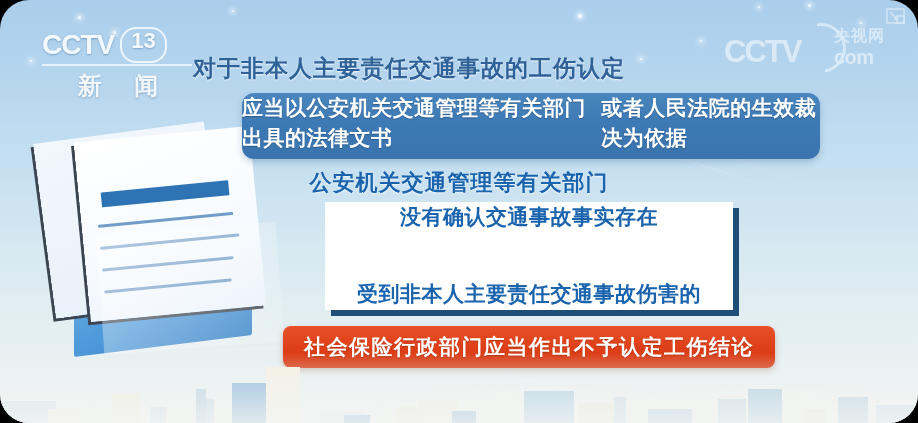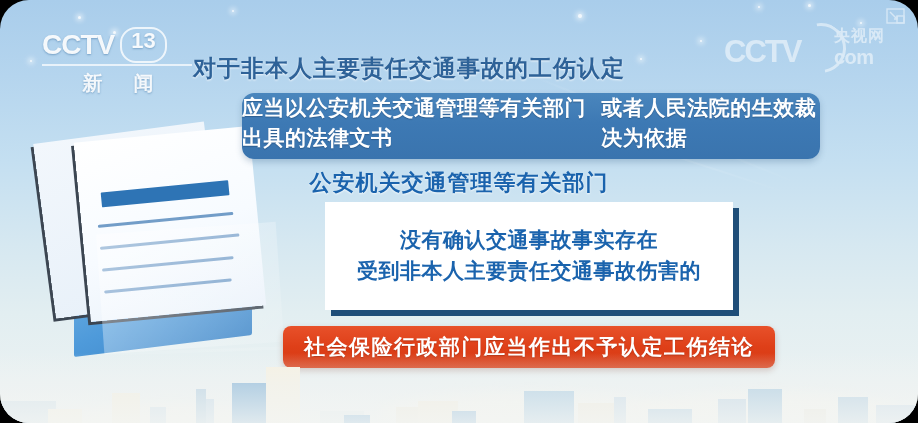--- a/index.html
+++ b/index.html
@@ -105,21 +105,21 @@
   }
   .logo-underline {
     width: 150px;
     height: 2px;
     background: rgba(255,255,255,.70);
     margin-top: 2px;
   }
   .logo-sub {
     margin-top: 4px;
     text-align: center;
-    font-size: 20px;
+    font-size: 24px;
     letter-spacing: 12px;
     padding-left: 12px;
     font-weight: bold;
     color: rgba(255,255,255,.90);
     text-shadow: 0 1px 2px rgba(70,120,165,.5);
     font-family: "DejaVu Sans", "Liberation Sans", sans-serif;
   }
 
   
   #watermark {
@@ -306,21 +306,21 @@
     position: absolute;
     left: 325px;
     top: 202px;
     width: 408px;
     height: 108px;
     background: #ffffff;
     box-shadow: 6px 6px 0 0 #1f4e79;
     display: flex;
     flex-direction: column;
     align-items: center;
-    justify-content: center;
+    justify-content: space-between;
   }
   #white-card .wline {
     color: #1a63ad;
     font-size: 21px;
     font-weight: bold;
     letter-spacing: .5px;
     line-height: 31px;
     font-family: "DejaVu Sans", "Liberation Sans", sans-serif;
   }
 

